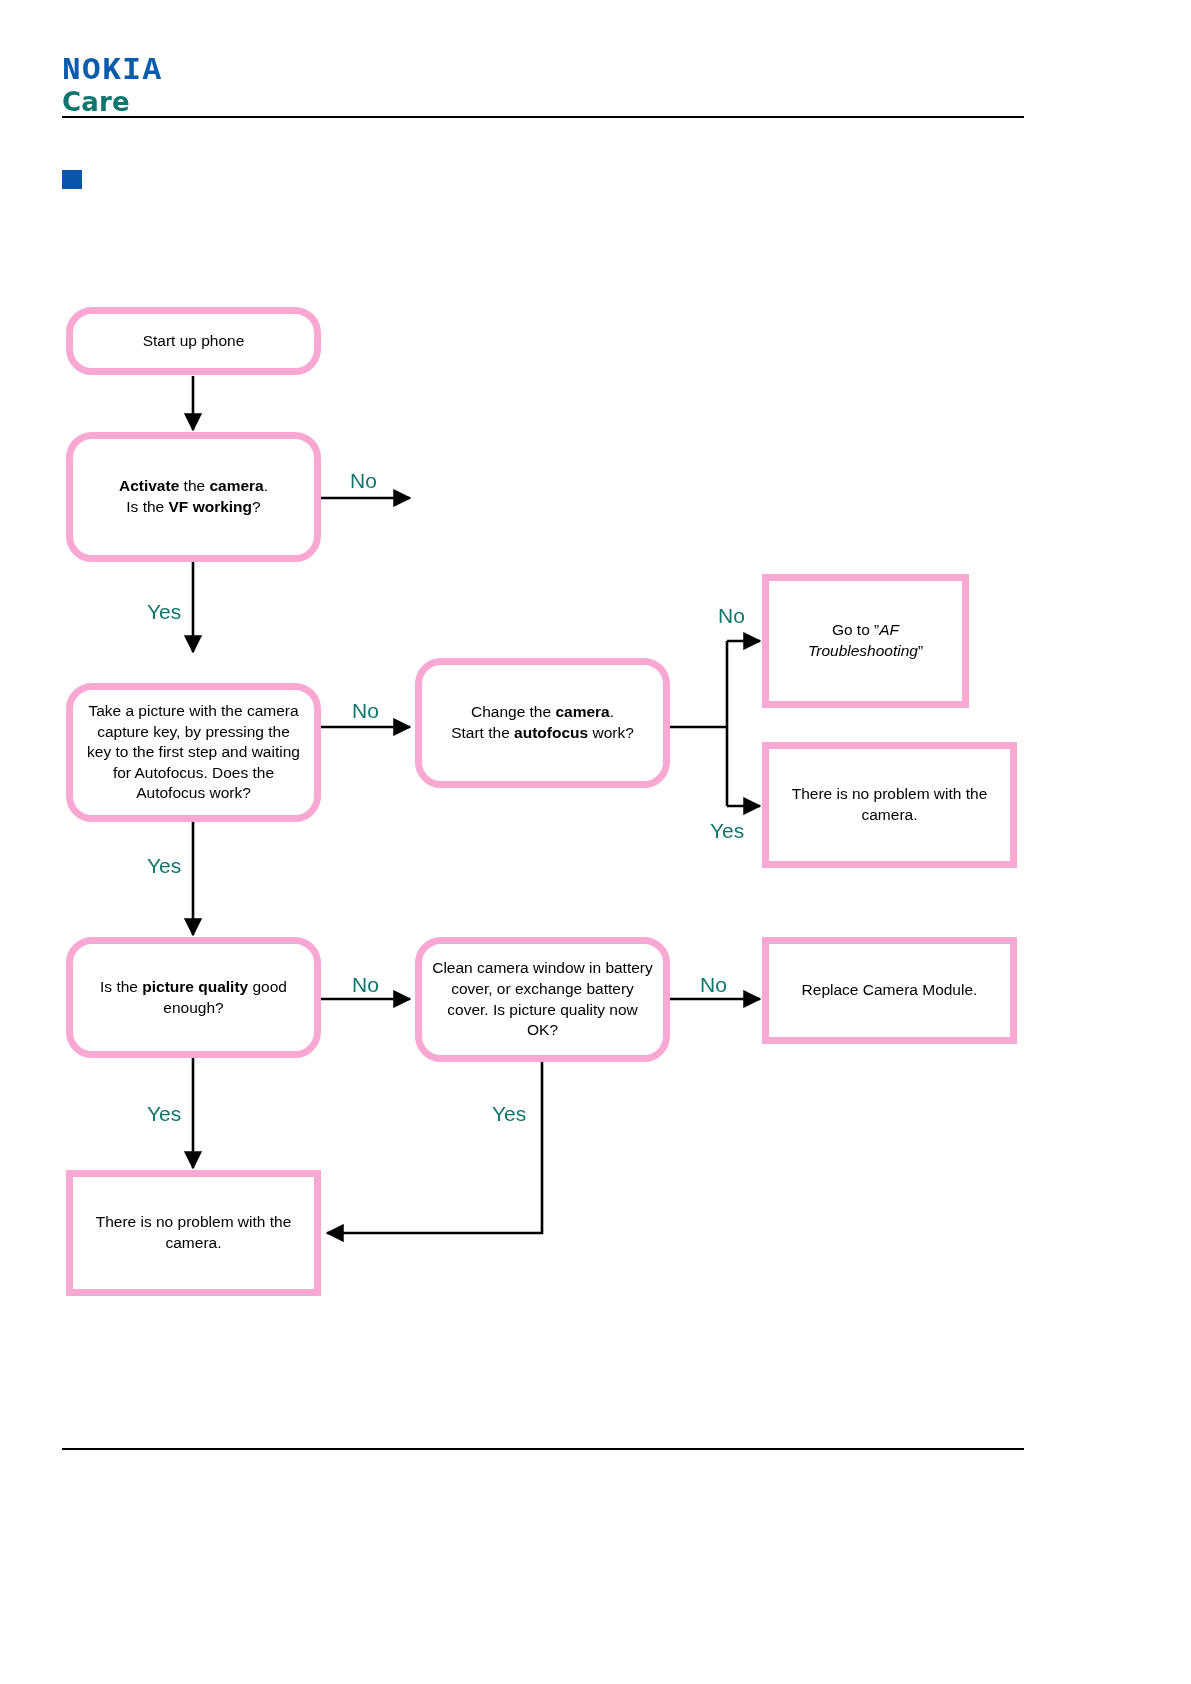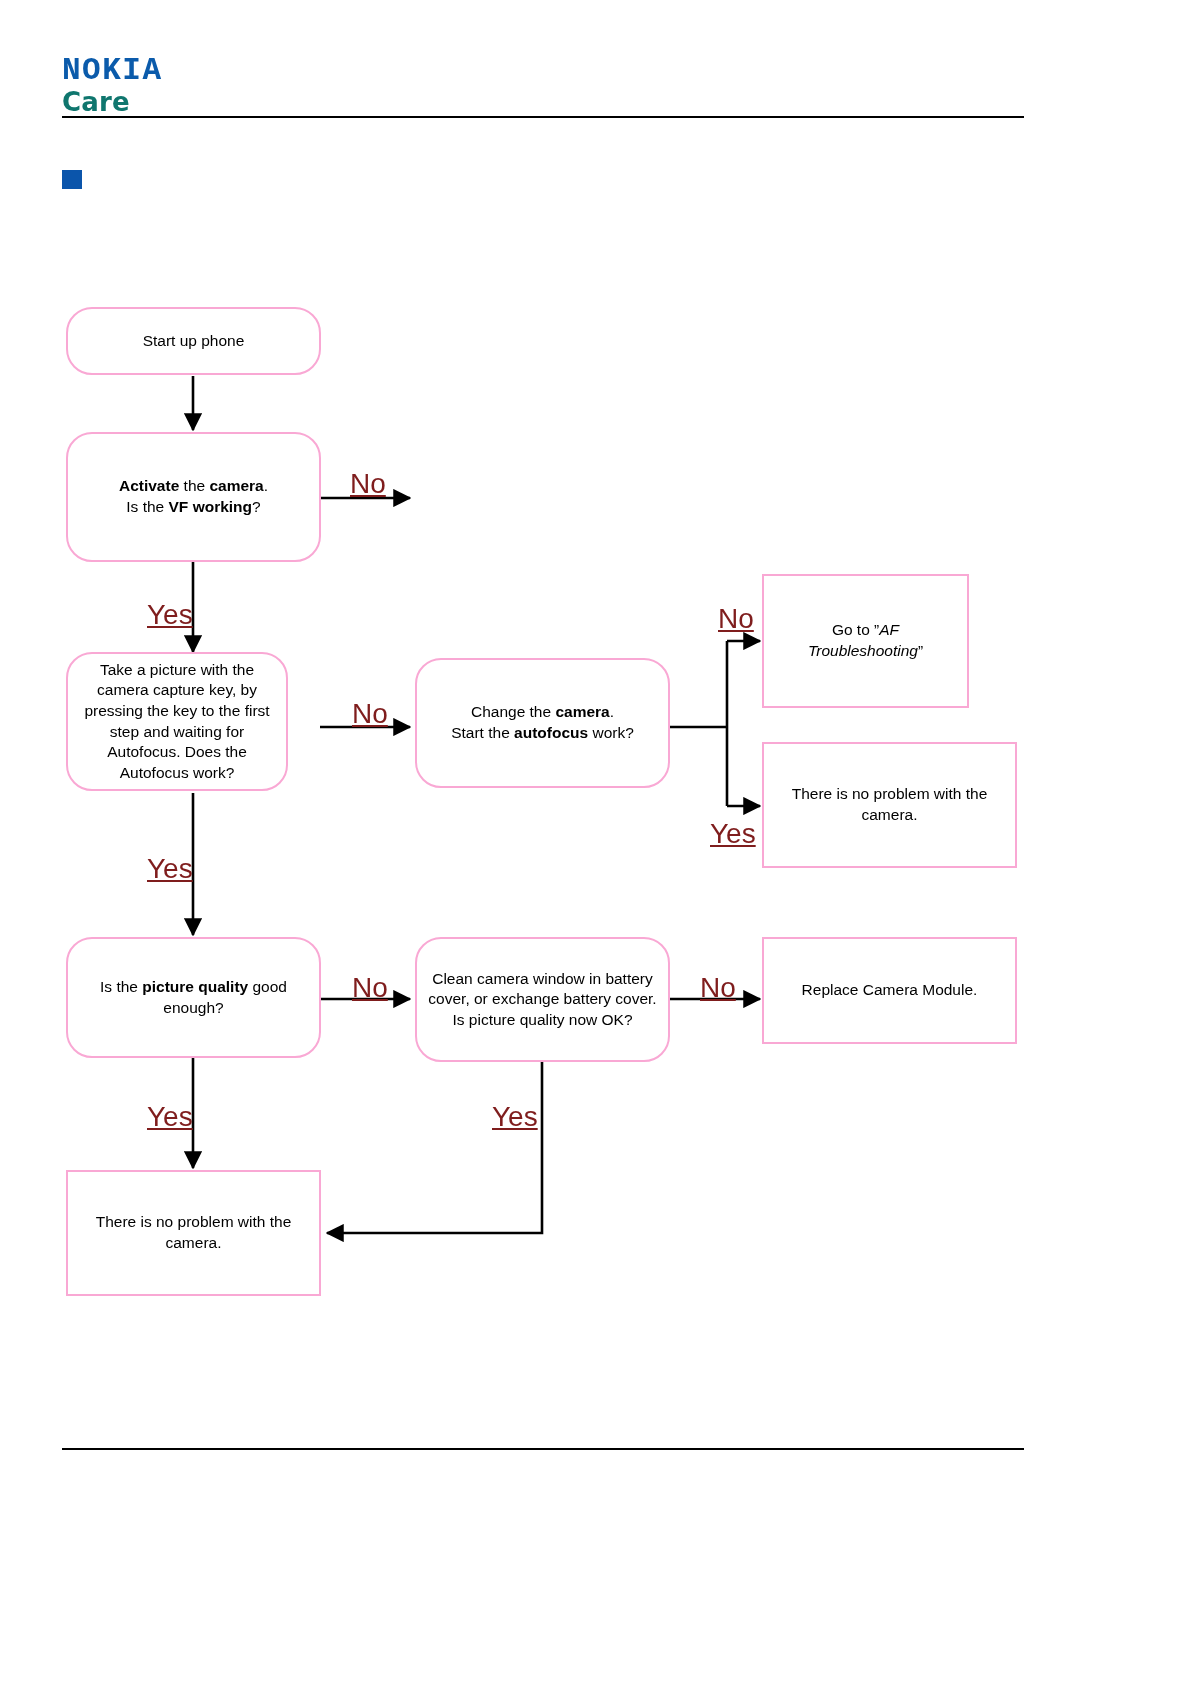--- a/index.html
+++ b/index.html
@@ -80,43 +80,42 @@
   
   .flow {
     position: absolute;
     left: 0;
     top: 0;
     width: 1191px;
     height: 1684px;
   }
   .node {
     position: absolute;
-    border: 2px solid #f9a8d4;
+    border: 7px solid #f9a8d4;
     background: #fff;
     display: flex;
     align-items: center;
     justify-content: center;
     text-align: center;
     font-size: 15.5px;
     line-height: 1.33;
     padding: 4px 10px;
   }
   .node.pill { border-radius: 26px; }
   .node.rect { border-radius: 0; }
   .node .txt { width: 100%; }
   .node b { font-weight: bold; }
   .node i { font-style: italic; }
 
   .edge-label {
     position: absolute;
-    font-size: 28px;
+    font-size: 21px;
     line-height: 1;
-    color: #7f1d1d;
+    color: #0f766e;
     white-space: nowrap;
-    text-decoration: underline;
   }
   svg.wires {
     position: absolute;
     left: 0; top: 0;
     width: 1191px;
     height: 1684px;
     pointer-events: none;
   }
 </style>
 </head>
@@ -176,21 +175,21 @@
     </div>
 
     <div class="node pill" style="left:66px; top:432px; width:255px; height:130px;">
       <span class="txt">
         <b>Activate</b><span> the </span><b>camera</b><span>.</span><br>
         <span>Is the </span><b>VF working</b><span>?</span>
       </span>
     </div>
 
 
-    <div class="node pill" style="left:66px; top:652px; width:222px; height:139px;">
+    <div class="node pill" style="left:66px; top:683px; width:255px; height:139px;">
       <span class="txt">Take a picture with the camera capture key, by pressing the key to the first step and waiting for Autofocus. Does the Autofocus work?</span>
     </div>
 
     <div class="node pill" style="left:415px; top:658px; width:255px; height:130px;">
       <span class="txt">
         <span>Change the </span><b>camera</b><span>.</span><br>
         <span>Start the </span><b>autofocus</b><span> work?</span>
       </span>
     </div>
 

